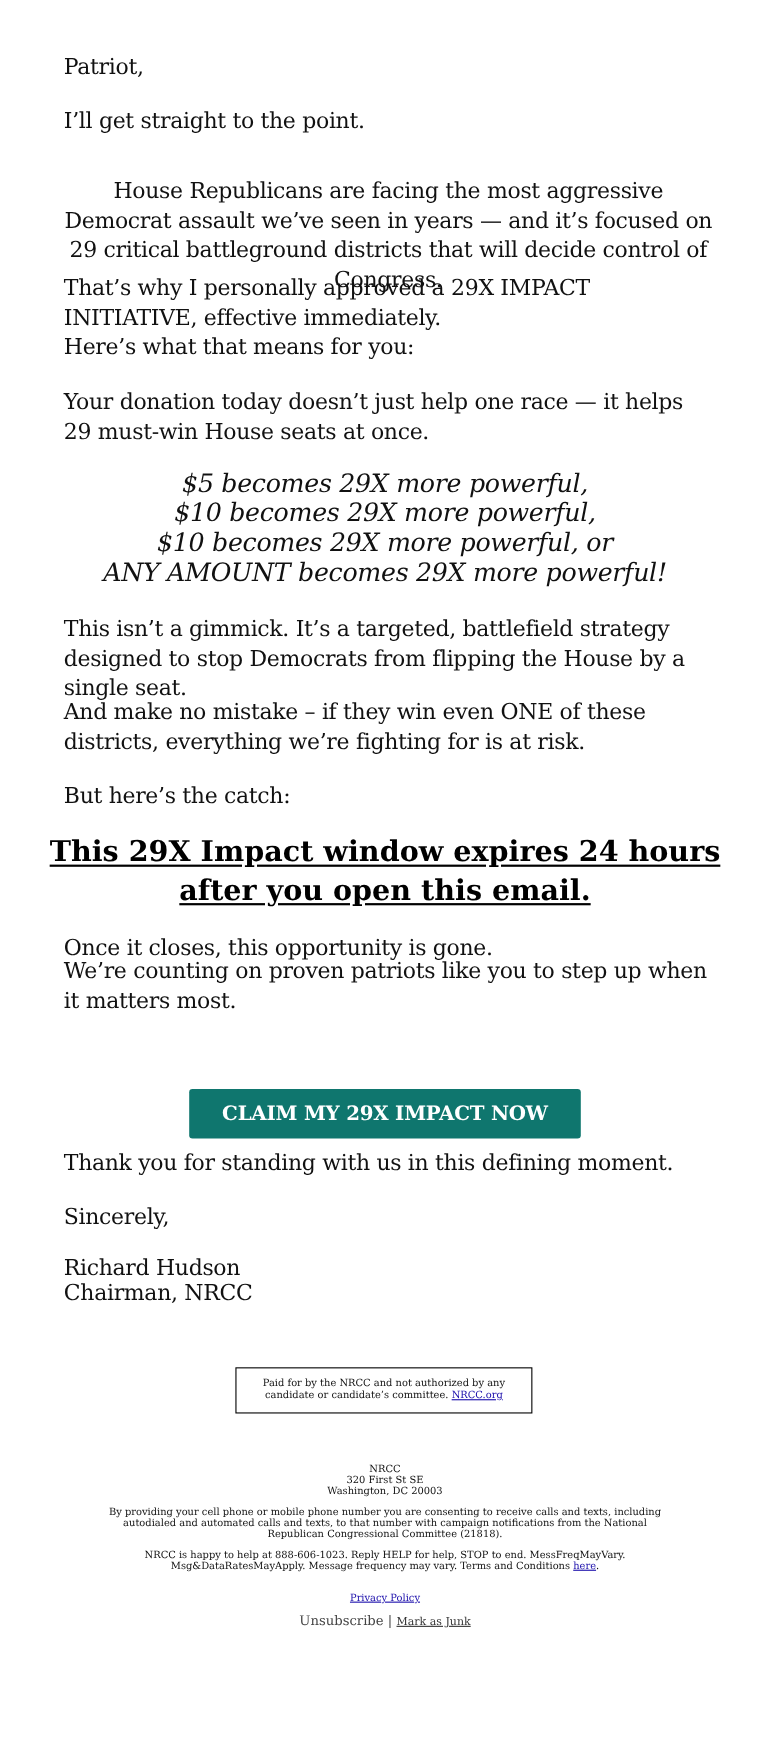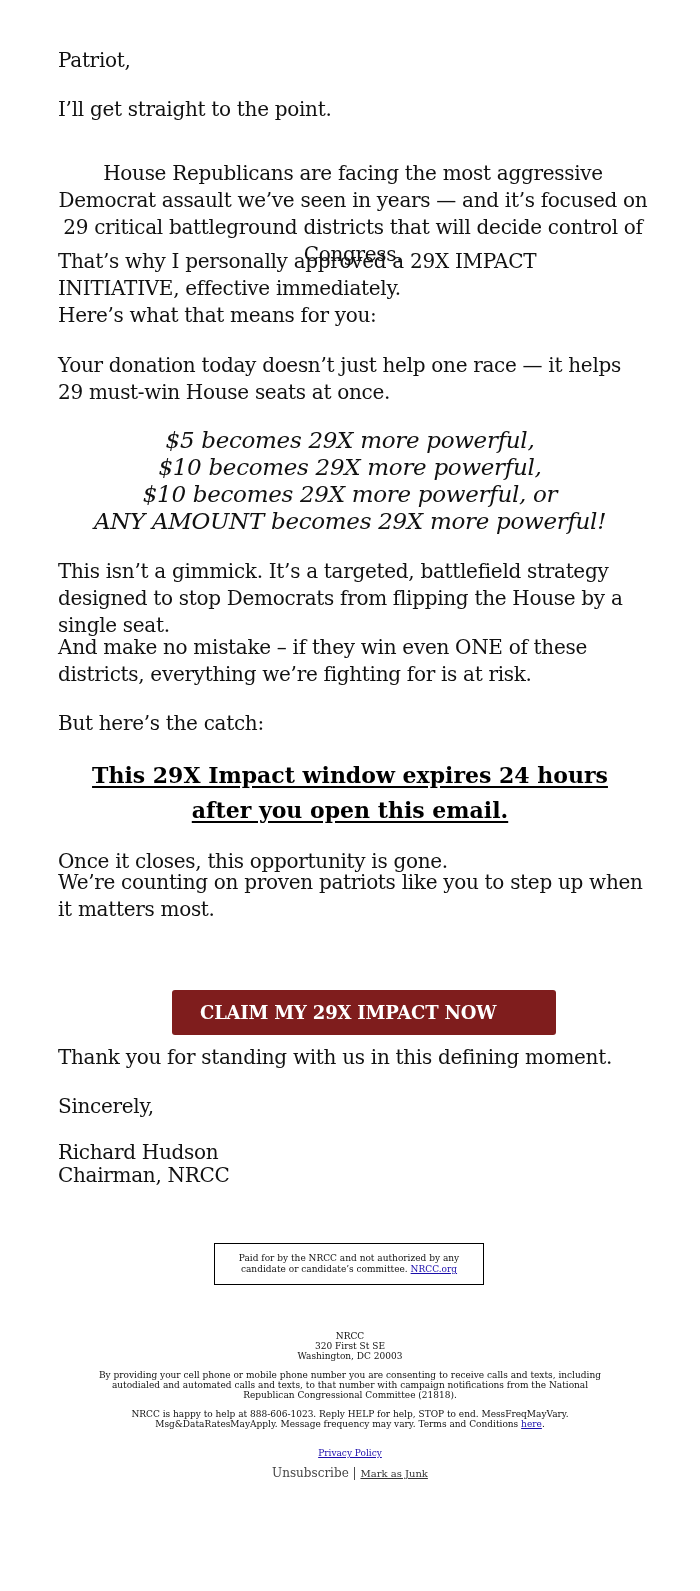--- a/index.html
+++ b/index.html
@@ -31,42 +31,41 @@
       text-align: center;
     }
     .italic-block {
       font-style: italic;
       font-size: 23px;
       line-height: 27px;
       letter-spacing: -0.3px;
     }
     .headline {
       font-weight: bold;
-      font-size: 22px;
+      font-size: 26px;
       line-height: 35px;
       text-decoration: underline;
       text-underline-offset: 3px;
       color: #000;
     }
     .cta-button {
       position: absolute;
       left: 172px;
       top: 990px;
       width: 356px;
       height: 45px;
-      background: #7f1d1d;
+      background: #0f766e;
       border-radius: 3px;
       color: #ffffff;
       font-weight: bold;
       font-size: 18px;
       line-height: 45px;
-      text-align: left;
+      text-align: center;
       letter-spacing: -0.2px;
       cursor: pointer;
-      padding-left: 28px;
     }
     .disclaimer-box {
       position: absolute;
       left: 214px;
       top: 1243px;
       width: 270px;
       height: 42px;
       border: 1px solid #000;
       font-size: 9px;
       line-height: 11px;

